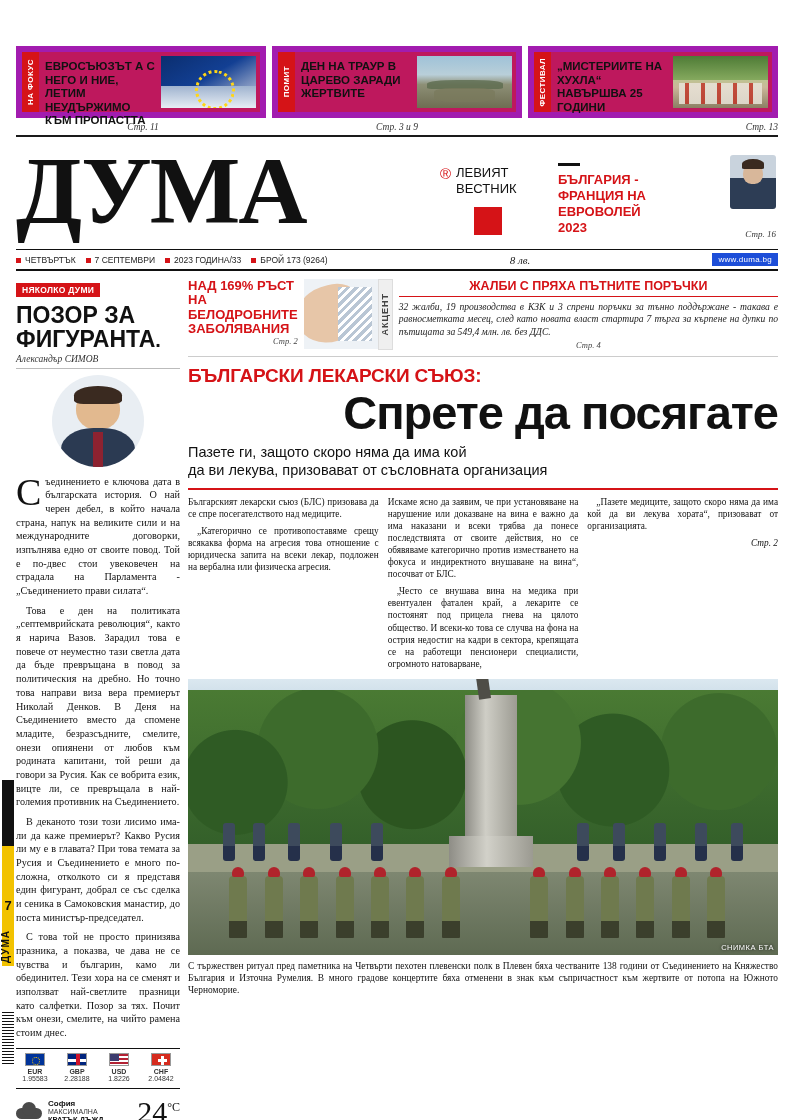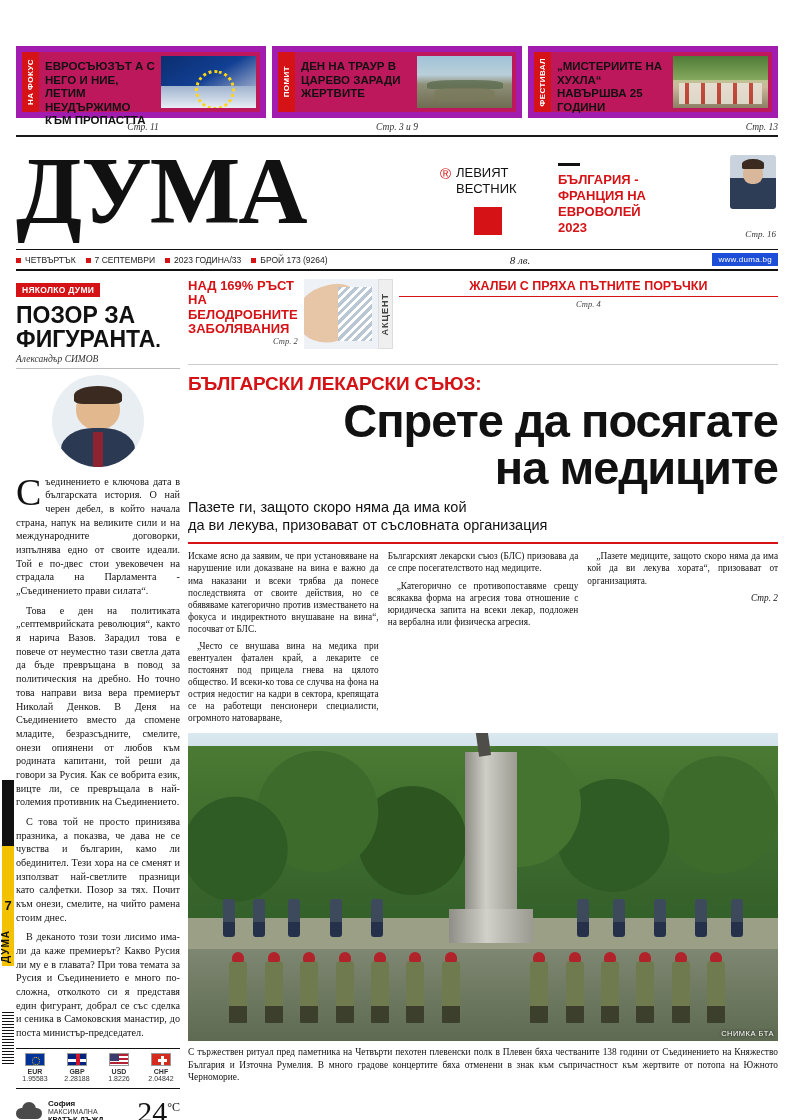--- a/index.html
+++ b/index.html
@@ -351,21 +351,21 @@
     writing-mode: vertical-rl; transform: rotate(180deg);
     letter-spacing: 1px;
   }
   .barcode {
     position: absolute; left: 2px; top: 232px;
     width: 12px; height: 52px;
     background: repeating-linear-gradient(180deg,#111 0 1px,#fff 1px 3px);
   }
 
   
-  .rtop { display: flex; gap: 0; border-bottom: 1px solid #ccc; padding-bottom: 15px; }
+  .rtop { display: flex; gap: 0; border-bottom: 1px solid #ccc; padding-bottom: 6px; }
   .nad {
     flex: 0 0 186px;
     display: flex;
     gap: 6px;
   }
   .nad-text {
     font-family: "Liberation Sans", sans-serif;
     font-weight: bold;
     font-size: 13px;
     line-height: 1.1;
@@ -463,21 +463,21 @@
     color: #fff;
     font-family: "Liberation Sans", sans-serif;
     font-weight: bold;
     font-size: 10px;
     text-align: center;
     padding: 2px 0;
     margin-top: 6px;
     letter-spacing: 1px;
   }
   .photo-main {
-    height: 308px;
+    height: 276px;
     margin-top: 4px;
     position: relative;
     overflow: hidden;
     background: linear-gradient(180deg,#cfe0ea 0 10%, #7fa05a 10% 52%, #9a9f86 52% 72%, #6f7a60 72% 100%);
   }
   .pm-sky { position:absolute; left:0; top:0; width:100%; height:12%; background:linear-gradient(180deg,#dbe8f0,#c2d6e2); }
   .pm-trees {
     position:absolute; left:0; top:4%; width:100%; height:56%;
     background:
       radial-gradient(circle at 8% 60%, #2f5b24 0 52px, transparent 53px),
@@ -616,24 +616,24 @@
     <div class="col-left">
       <div class="nkd">НЯКОЛКО ДУМИ</div>
       <div class="left-head"><span>ПОЗОР ЗА ФИГУРАНТА</span><span class="left-dot">.</span></div>
       <div class="byline">Александър СИМОВ</div>
       <div class="portrait">
           <span class="hair"></span>
           <span class="tie"></span>
         </div>
 
       <div class="left-body">
-        <p class="first"><span class="dropcap">С</span><span>ъединението е ключова дата в българската история. О най черен дебел, в който начала страна, напук на великите сили и на международните договорки, изпълнява едно от своите идеали. Той е по-двес стои увековечен на страдала на Парламента - „Съединението прави силата“.</span></p>
+        <p class="first"><span class="dropcap">С</span><span>ъединението е ключова дата в българската история. О най черен дебел, в който начала страна, напук на великите сили и на международните договорки, изпълнява едно от своите повод. Той е по-двес стои увековечен на страдала на Парламента - „Съединението прави силата“.</span></p>
         <p>Това е ден на политиката „септемврийската революция“, както я нарича Вазов. Зарадил това е повече от неуместно тази светла дата да бъде превръщана в повод за политическия на дребно. Но точно това направи виза вера премиерът Николай Денков. В Деня на Съединението вместо да спомене младите, безразсъдните, смелите, онези опиянени от любов към родината капитани, той реши да говори за Русия. Как се вобрита език, вицте ли, се превръщала в най-големия противник на Съединението.</p>
+        <p>В деканото този този лисимо има-ли да каже премиерът? Какво Русия ли му е в главата? При това темата за Русия и Съединението е много по-сложна, отколкото си я представя един фигурант, добрал се със сделка и сеника в Самоковския манастир, до поста министър-председател.</p>
         <p>С това той не просто принизява празника, а показва, че дава не се чувства и българин, камо ли обединител. Тези хора на се сменят и използват най-светлите празници като салфетки. Позор за тях. Почит към онези, смелите, на чийто рамена стоим днес.</p>
-        <p>В деканото този този лисимо има-ли да каже премиерът? Какво Русия ли му е в главата? При това темата за Русия и Съединението е много по-сложна, отколкото си я представя един фигурант, добрал се със сделка и сеника в Самоковския манастир, до поста министър-председател.</p>
       </div>
 
       <div class="fx">
         <div class="fx-item">
           <div class="fx-flag fx-eur"></div>
           <div class="fx-code">EUR</div>
           <div class="fx-val">1.95583</div>
         </div>
         <div class="fx-item">
           <div class="fx-flag fx-gbp"></div>
@@ -673,44 +673,44 @@
           </div>
           <div class="nad-img"></div>
         </div>
 
         <div class="akcent-wrap">
           <div class="akcent-tab">
               <span>АКЦЕНТ</span>
             </div>
           <div class="akcent-body">
             <div class="akcent-head">ЖАЛБИ С ПРЯХА ПЪТНИТЕ ПОРЪЧКИ</div>
+            <div class="akcent-text">32 жалби, 19 производства в КЗК и 3 спрени поръчки за тънно поддържане - такава е равносметката месец, след като новата власт стартира 7 търга за кърпене на дупки по пътищата за 549,4 млн. лв. без ДДС.</div>
             <div class="akcent-ref">Стр. 4</div>
           </div>
         </div>
       </div>
 
       <div>
         <div class="kicker">БЪЛГАРСКИ ЛЕКАРСКИ СЪЮЗ:</div>
         <div class="headline">
           <div>Спрете да посягате</div>
-          <div>на медиците</div>
         </div>
         <div class="subhead">
           <div>Пазете ги, защото скоро няма да има кой</div>
           <div>да ви лекува, призовават от съсловната организация</div>
         </div>
 
         <div class="cols3">
           <div class="c">
+            <p class="first">Българският лекарски съюз (БЛС) призовава да се спре посегателството над медиците.</p>
+            <p>„Категорично се противопоставяме срещу всякаква форма на агресия това отношение с юридическа запита на всеки лекар, подложен на вербална или физическа агресия.</p>
+          </div>
+          <div class="c">
             <p class="first">Искаме ясно да заявим, че при установяване на нарушение или доказване на вина е важно да има наказани и всеки трябва да понесе последствията от своите действия, но се обявяваме категорично против изместването на фокуса и индиректното внушаване на вина“, посочват от БЛС.</p>
             <p>„Често се внушава вина на медика при евентуален фатален край, а лекарите се постоянят под прицела гнева на цялото общество. И всеки-ко това се случва на фона на острия недостиг на кадри в сектора, крепящата се на работещи пенсионери специалисти, огромното натоварване,</p>
-          </div>
-          <div class="c">
-            <p class="first">Българският лекарски съюз (БЛС) призовава да се спре посегателството над медиците.</p>
-            <p>„Категорично се противопоставяме срещу всякаква форма на агресия това отношение с юридическа запита на всеки лекар, подложен на вербална или физическа агресия.</p>
           </div>
           <div class="c">
             <p>„Пазете медиците, защото скоро няма да има кой да ви лекува хората“, призовават от организацията.</p>
             <p class="last-ref">Стр. 2</p>
           </div>
         </div>
       </div>
 
 
       <div class="photo-main">

